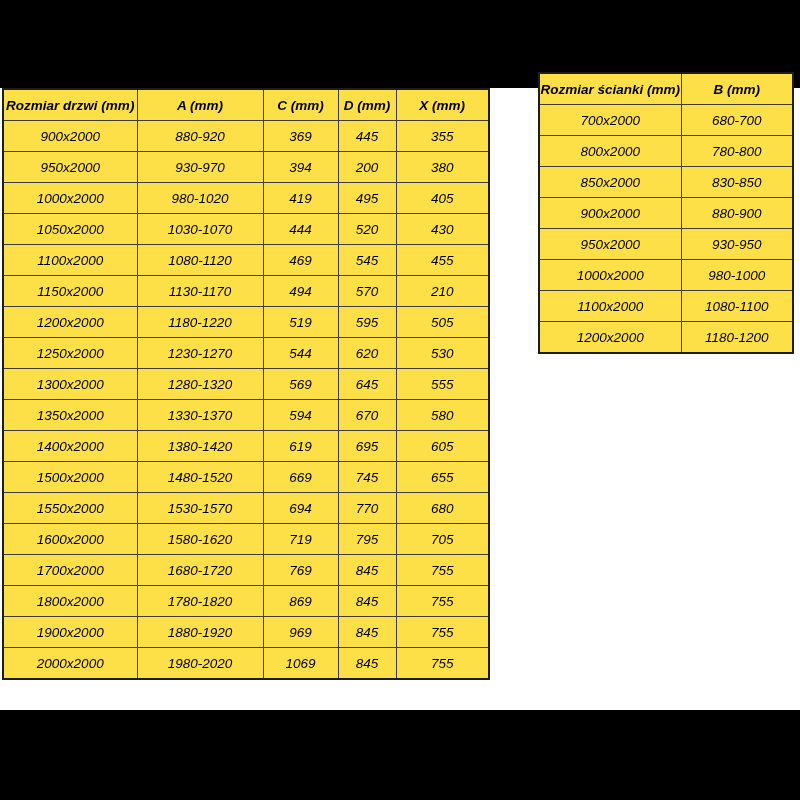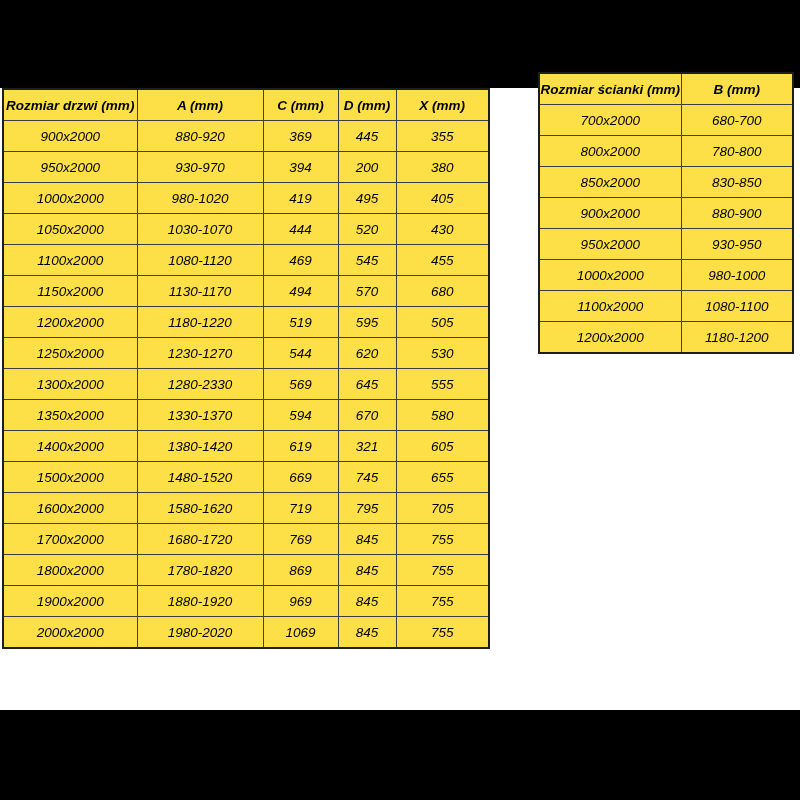--- a/index.html
+++ b/index.html
@@ -95,63 +95,70 @@
         <td>1080-1120</td>
         <td>469</td>
         <td>545</td>
         <td>455</td>
       </tr>
       <tr>
         <td>1150x2000</td>
         <td>1130-1170</td>
         <td>494</td>
         <td>570</td>
-        <td>680</td>
+        <td>210</td>
       </tr>
       <tr>
         <td>1200x2000</td>
         <td>1180-1220</td>
         <td>519</td>
         <td>595</td>
         <td>505</td>
       </tr>
       <tr>
         <td>1250x2000</td>
         <td>1230-1270</td>
         <td>544</td>
         <td>620</td>
         <td>530</td>
       </tr>
       <tr>
         <td>1300x2000</td>
-        <td>1280-2330</td>
+        <td>1280-1320</td>
         <td>569</td>
         <td>645</td>
         <td>555</td>
       </tr>
       <tr>
         <td>1350x2000</td>
         <td>1330-1370</td>
         <td>594</td>
         <td>670</td>
         <td>580</td>
       </tr>
       <tr>
         <td>1400x2000</td>
         <td>1380-1420</td>
         <td>619</td>
-        <td>321</td>
+        <td>695</td>
         <td>605</td>
       </tr>
       <tr>
         <td>1500x2000</td>
         <td>1480-1520</td>
         <td>669</td>
         <td>745</td>
         <td>655</td>
+      </tr>
+      <tr>
+        <td>1550x2000</td>
+        <td>1530-1570</td>
+        <td>694</td>
+        <td>770</td>
+        <td>680</td>
       </tr>
       <tr>
         <td>1600x2000</td>
         <td>1580-1620</td>
         <td>719</td>
         <td>795</td>
         <td>705</td>
       </tr>
       <tr>
         <td>1700x2000</td>

